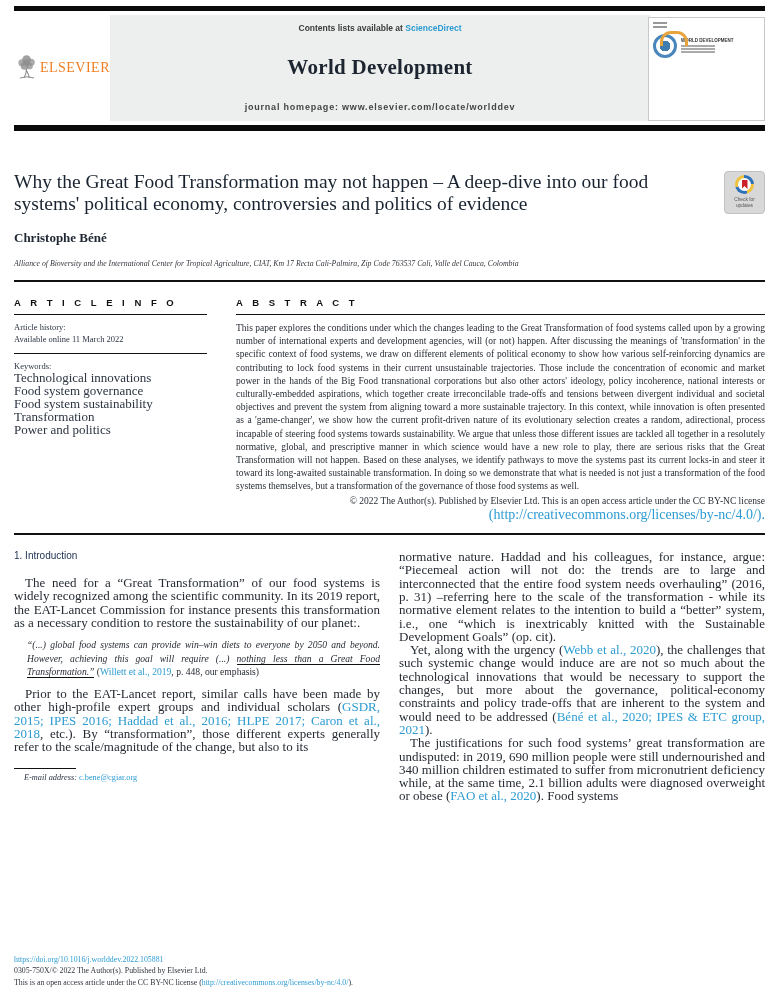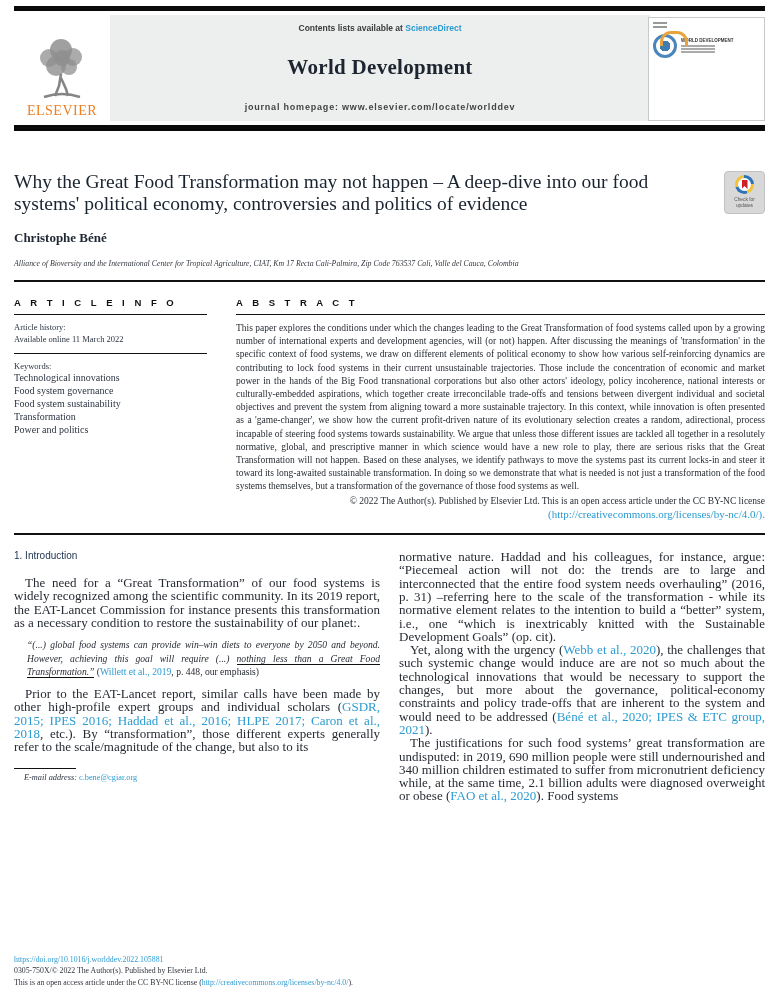--- a/index.html
+++ b/index.html
@@ -6,21 +6,21 @@
   html,body { background:#fff; }
   .page {
     position:relative; width:779px; height:1000px; margin:0 auto;
     background:#fff; font-family:"Liberation Serif", serif; color:#262b33;
     overflow:hidden; padding:0 14px;
   }
   
   .top-rule { border-top:5px solid #0a0a0a; margin-top:6px; }
   .header-row { position:relative; margin-top:4px; height:106px; }
   .head-main { display:flex; width:636px; height:100%; }
-  .logo-col { width:96px; display:flex; flex-direction:column; align-items:center; justify-content:flex-end; padding-bottom:2px; }
+  .logo-col { width:96px; display:flex; flex-direction:row; align-items:center; justify-content:flex-end; padding-bottom:2px; }
   .elsevier-word { font-family:"Liberation Serif", serif; color:#ee7f22; font-size:14px; letter-spacing:0.5px; margin-top:1px; }
   .gray-box { flex:1; background:#edefee; height:100%; display:flex; flex-direction:column; align-items:center; justify-content:space-between; padding:8px 0 9px 0; }
   .contents-line { font-family:"Liberation Sans", sans-serif; font-size:8.5px; font-weight:bold; color:#3a3a3a; }
   .contents-line .sd { color:#2c9bd2;text-align:center; }
   .journal-title { font-size:21px; font-weight:bold; color:#1d2530; letter-spacing:0.3px; }
   .homepage-line { font-family:"Liberation Sans", sans-serif; font-size:9px; font-weight:bold; letter-spacing:0.8px; color:#444; }
   .cover-box {
     position:absolute; right:0; top:2px; width:117px; height:104px;
     background:#fff; border:1px solid #c9c9c9; padding:4px;
   }
@@ -43,26 +43,26 @@
   .author-name { margin-top:15px; font-size:13px; font-weight:bold; color:#1f2733; }
   .affiliation { margin-top:13px; font-size:7.8px; font-style:italic; color:#33383f; }
   .title-rule { border-top:2px solid #111; margin-top:12px; }
   
   .info-abstract { display:grid; grid-template-columns:193px 1fr; column-gap:29px; margin-top:15px; }
   .block-heading { font-family:"Liberation Sans", sans-serif; font-size:9.5px; font-weight:bold; letter-spacing:3.5px; color:#111; }
   .mini-rule { border-top:1.5px solid #111; margin-top:6px; }
   .history-label, .keywords-label { font-size:8.5px; color:#2c3442; margin-top:7px; }
   .history-value { font-size:8.5px; color:#2c3442; margin-top:2px; }
   .info-divider { border-top:1.5px solid #111; margin-top:9px; }
-  .keyword-list { font-size:10px; color:#2c3442; line-height:13px; }
+  .keyword-list { font-size:13px; color:#2c3442; line-height:13px; }
   .abstract-col {}
   .abstract-rule { border-top:1.5px solid #111; margin-top:6px; margin-bottom:7px; }
   .abstract-text { font-size:9.5px; line-height:13.2px; text-align:justify; color:#272c34; }
   .abstract-copy { font-size:9.5px; line-height:13.2px; text-align:right; color:#272c34; margin-top:1px; }
-  .abstract-license { font-size:11px; line-height:13.2px; text-align:right; }
+  .abstract-license { font-size:14px; line-height:13.2px; text-align:right; }
   .section-rule { border-top:2px solid #111; margin-top:12px; }
   
   .body-cols { display:grid; grid-template-columns:1fr 1fr; column-gap:19px; margin-top:15px; }
   .section-heading { font-family:"Liberation Sans", sans-serif; font-size:10px; font-weight:normal; color:#1d3050; margin-bottom:15px; }
   .para { font-size:13px; line-height:13.3px; text-align:justify; color:#262b33;font-family:Liberation Serif, serif; }
   .para.ind { text-indent:11px; }
   .quote-block { margin:9px 0 9px 13px; font-size:9.6px; line-height:13.3px; text-align:justify; }
   .link { color:#2c9bd2; }
   .it { font-style:italic; }
   .itu { font-style:italic; border-bottom:1.5px solid #111; }

